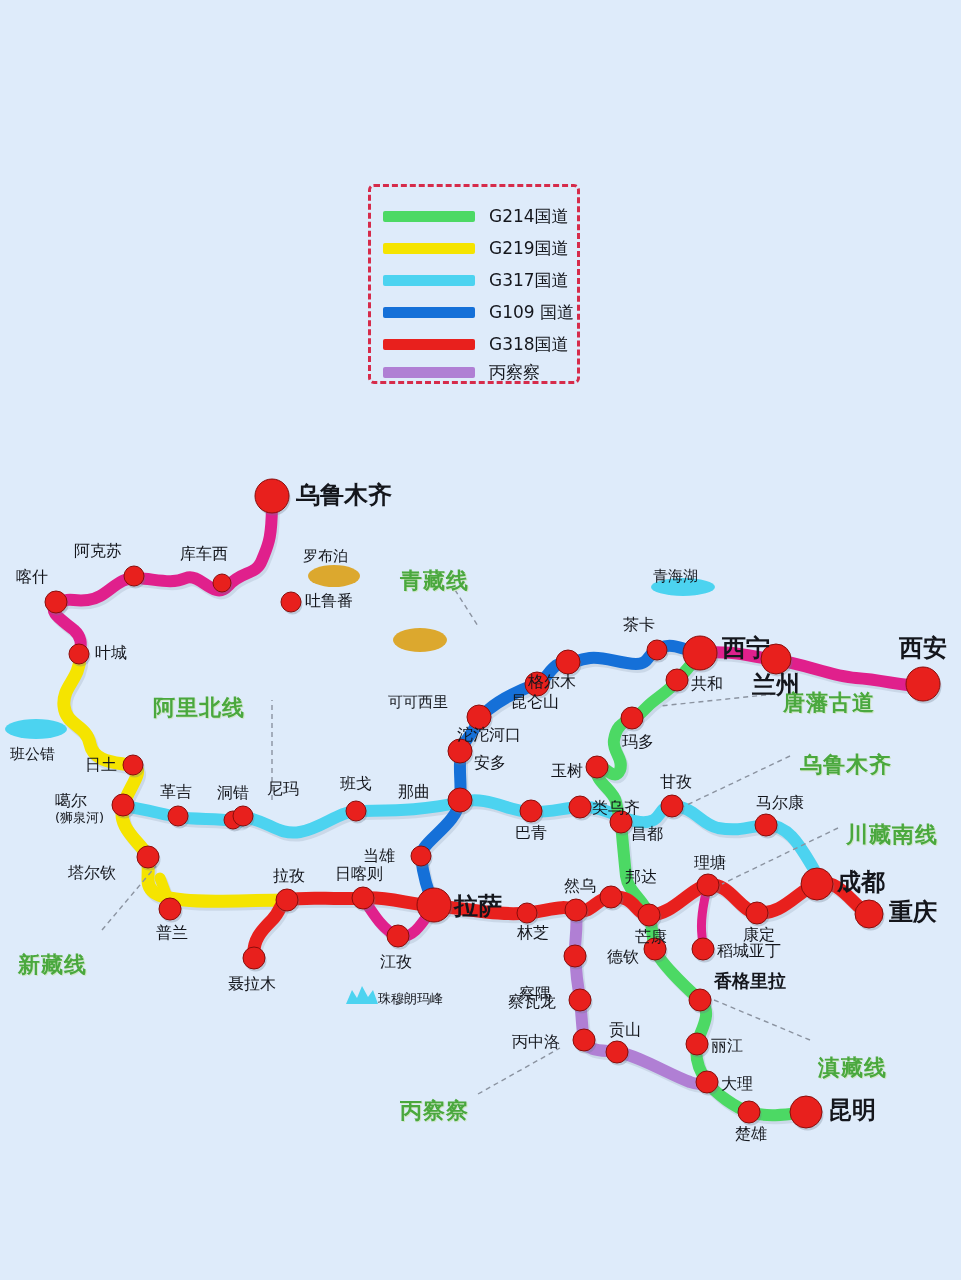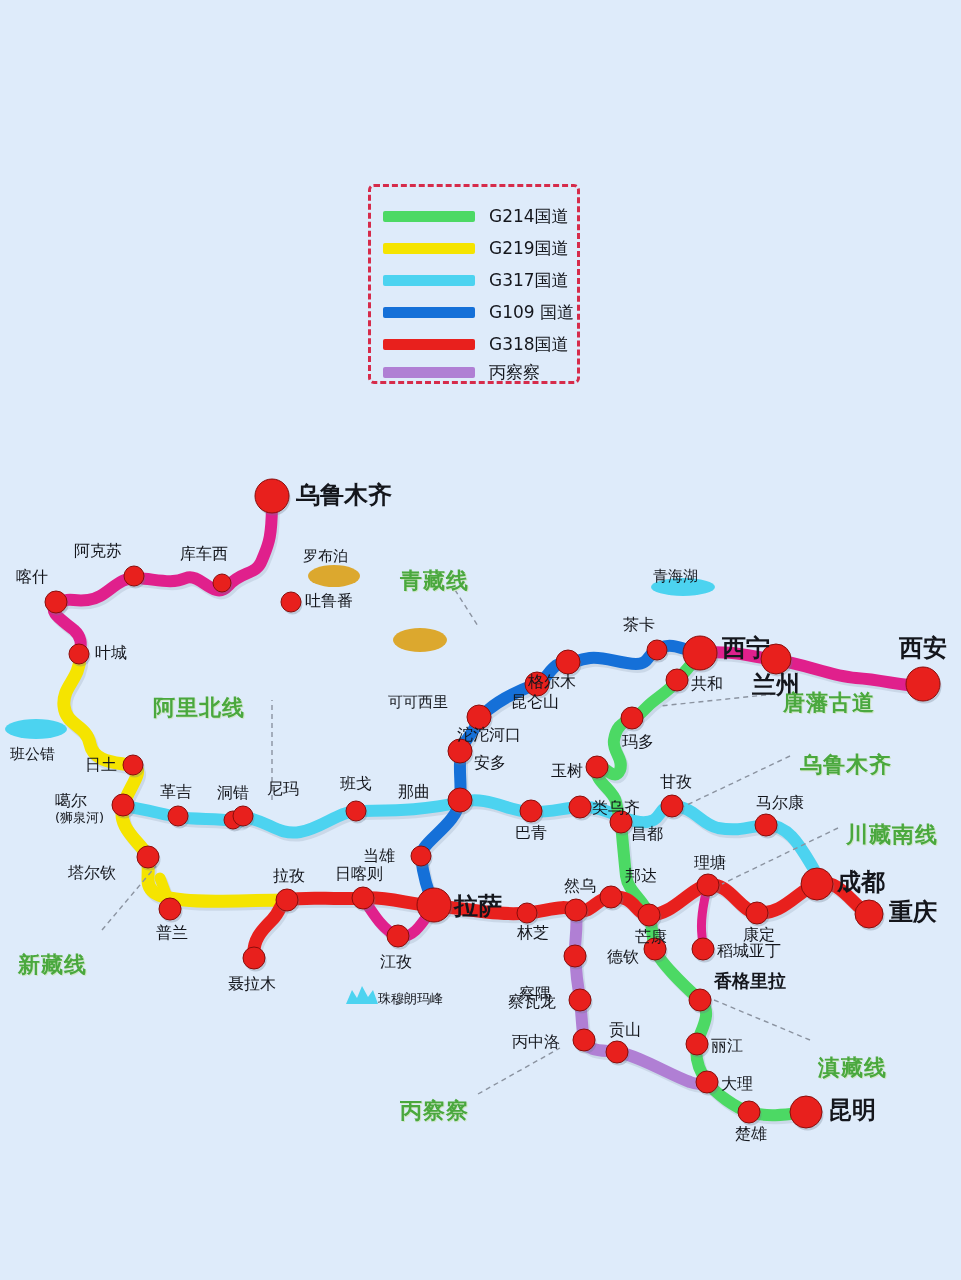--- a/index.html
+++ b/index.html
@@ -279,21 +279,21 @@
       <div class="lbl" style="left: 660px; top: 774px;">甘孜</div>
       <div class="lbl" style="left: 756px; top: 795px;">马尔康</div>
       <div class="lbl" style="left: 68px; top: 865px;">塔尔钦</div>
       <div class="lbl" style="left: 363px; top: 848px;">当雄</div>
       <div class="lbl" style="left: 694px; top: 855px;">理塘</div>
       <div class="lbl major" style="left: 837px; top: 870px;">成都</div>
       <div class="lbl" style="left: 273px; top: 868px;">拉孜</div>
       <div class="lbl" style="left: 335px; top: 866px;">日喀则</div>
       <div class="lbl major" style="left: 454px; top: 894px;">拉萨</div>
       <div class="lbl" style="left: 564px; top: 878px;">然乌</div>
-      <div class="lbl" style="left: 625px; top: 869px; font-family: Liberation Mono, monospace;">邦达</div>
+      <div class="lbl" style="left: 625px; top: 869px;">邦达</div>
       <div class="lbl major" style="left: 889px; top: 900px;">重庆</div>
       <div class="lbl" style="left: 156px; top: 925px;">普兰</div>
       <div class="lbl" style="left: 517px; top: 925px;">林芝</div>
       <div class="lbl" style="left: 635px; top: 929px;">芒康</div>
       <div class="lbl" style="left: 743px; top: 927px;">康定</div>
       <div class="lbl" style="left: 380px; top: 954px;">江孜</div>
       <div class="lbl" style="left: 607px; top: 949px;">德钦</div>
       <div class="lbl" style="left: 717px; top: 943px;">稻城亚丁</div>
       <div class="lbl" style="left: 228px; top: 976px;">聂拉木</div>
       <div class="lbl" style="left: 519px; top: 950px; margin-top: 36px;">察隅</div>

